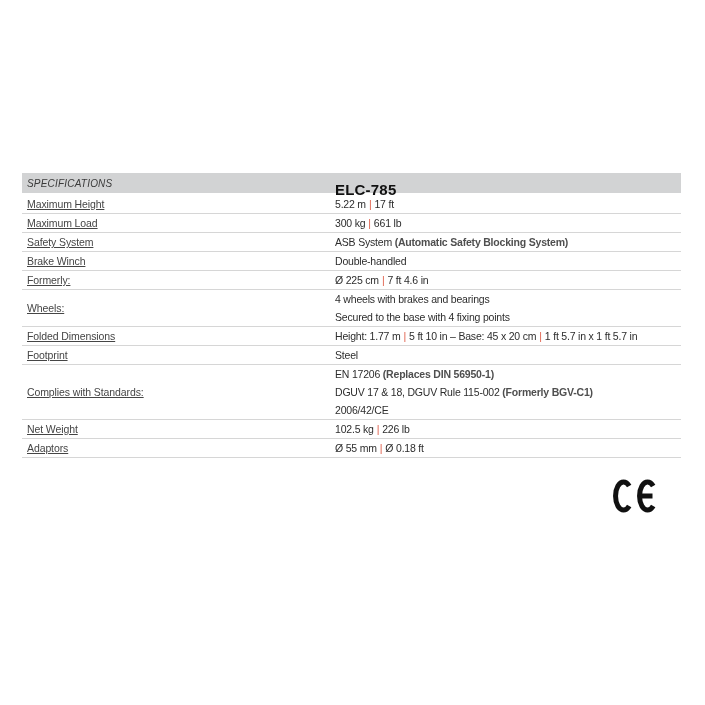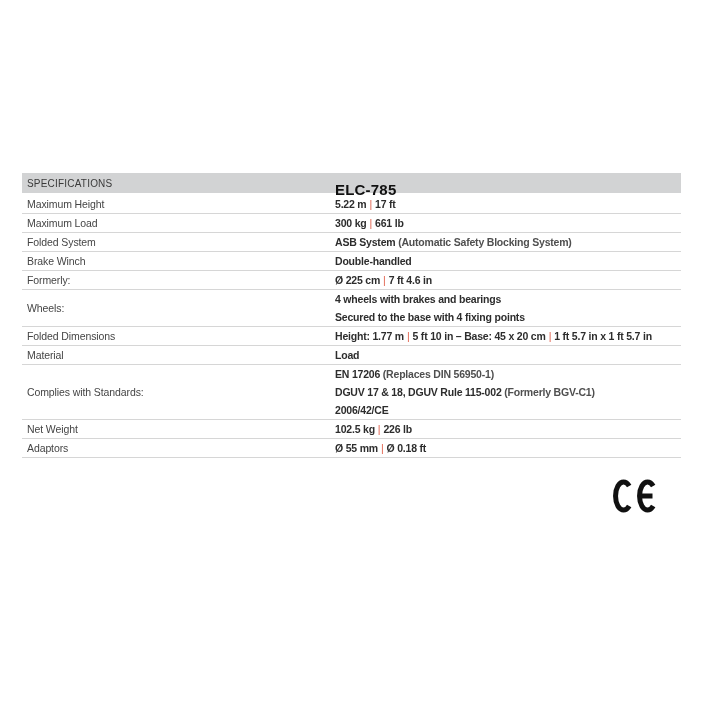--- a/index.html
+++ b/index.html
@@ -22,52 +22,54 @@
     height: 20px;
     background: var(--header-bg, #d2d3d4);
     margin-bottom: 2px;
   }
   .thead-label {
     width: 313px;
     padding-left: 5px;
     font-size: 10px;
     letter-spacing: 0.2px;
     color: #3a3a3a;
+    font-style: italic;
   }
   .thead-value {
     font-size: 15px;
     font-weight: bold;
     color: #101010;
     letter-spacing: 0.2px;
     margin-top: 13px;
   }
   .trow {
     display: flex;
     align-items: center;
     border-bottom: 1px solid var(--row-border, #d6d6d6);
   }
   .tlabel {
     width: 313px;
     padding-left: 5px;
     font-size: 10.5px;
     color: var(--label-text, #454545);
     letter-spacing: -0.1px;
     align-self: center;
+    text-decoration: underline;
   }
   .tvalue {
     flex: 1;
     font-size: 10.5px;
     letter-spacing: -0.2px;
   }
   .vline {
     line-height: 18px;
     height: 18px;
     white-space: nowrap;
   }
-  .seg-b { font-weight: bold; color: var(--value-bold, #2d2d2d); }
+  .seg-b { font-weight: normal; color: var(--value-bold, #2d2d2d); }
   .seg-n { font-weight: bold; color: var(--value-normal, #4f4f4f); }
   .seg-p {
     color: var(--separator, #e0604c);
     font-weight: normal;
     margin: 0 3px;
   }
   .ce-logo {
     position: absolute;
     left: 613px; top: 479px;
     width: 46px; height: 34px;
@@ -89,21 +91,21 @@
           <div class="vline"><span class="seg-b">5.22 m</span><span class="seg-p">|</span><span class="seg-b">17 ft</span></div>
         </div>
       </div>
       <div class="trow">
         <div class="tlabel">Maximum Load</div>
         <div class="tvalue">
           <div class="vline"><span class="seg-b">300 kg</span><span class="seg-p">|</span><span class="seg-b">661 lb</span></div>
         </div>
       </div>
       <div class="trow">
-        <div class="tlabel">Folded System</div>
+        <div class="tlabel">Safety System</div>
         <div class="tvalue">
           <div class="vline"><span class="seg-b">ASB System</span><span class="seg-n"> (Automatic Safety Blocking System)</span></div>
         </div>
       </div>
       <div class="trow">
         <div class="tlabel">Brake Winch</div>
         <div class="tvalue">
           <div class="vline"><span class="seg-b">Double-handled</span></div>
         </div>
       </div>
@@ -120,23 +122,23 @@
           <div class="vline"><span class="seg-b">Secured to the base with 4 fixing points</span></div>
         </div>
       </div>
       <div class="trow">
         <div class="tlabel">Folded Dimensions</div>
         <div class="tvalue">
           <div class="vline"><span class="seg-b">Height: 1.77 m</span><span class="seg-p">|</span><span class="seg-b">5 ft 10 in – Base: 45 x 20 cm</span><span class="seg-p">|</span><span class="seg-b">1 ft 5.7 in x 1 ft 5.7 in</span></div>
         </div>
       </div>
       <div class="trow">
-        <div class="tlabel">Material</div>
+        <div class="tlabel">Footprint</div>
         <div class="tvalue">
-          <div class="vline"><span class="seg-b">Load</span></div>
+          <div class="vline"><span class="seg-b">Steel</span></div>
         </div>
       </div>
       <div class="trow">
         <div class="tlabel">Complies with Standards:</div>
         <div class="tvalue">
           <div class="vline"><span class="seg-b">EN 17206</span><span class="seg-n"> (Replaces DIN 56950-1)</span></div>
           <div class="vline"><span class="seg-b">DGUV 17 &amp; 18, DGUV Rule 115-002</span><span class="seg-n"> (Formerly BGV-C1)</span></div>
           <div class="vline"><span class="seg-b">2006/42/CE</span></div>
         </div>
       </div>

